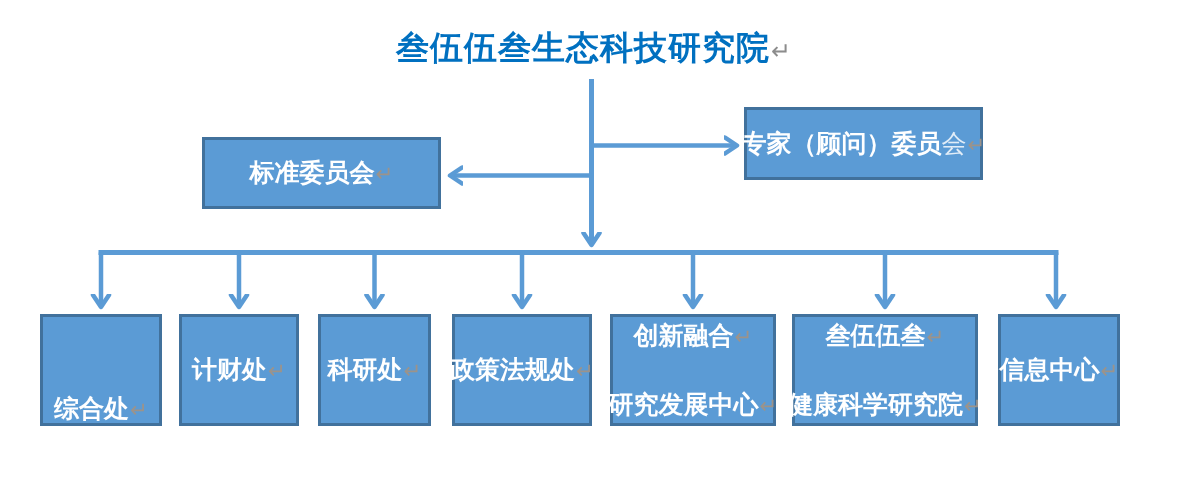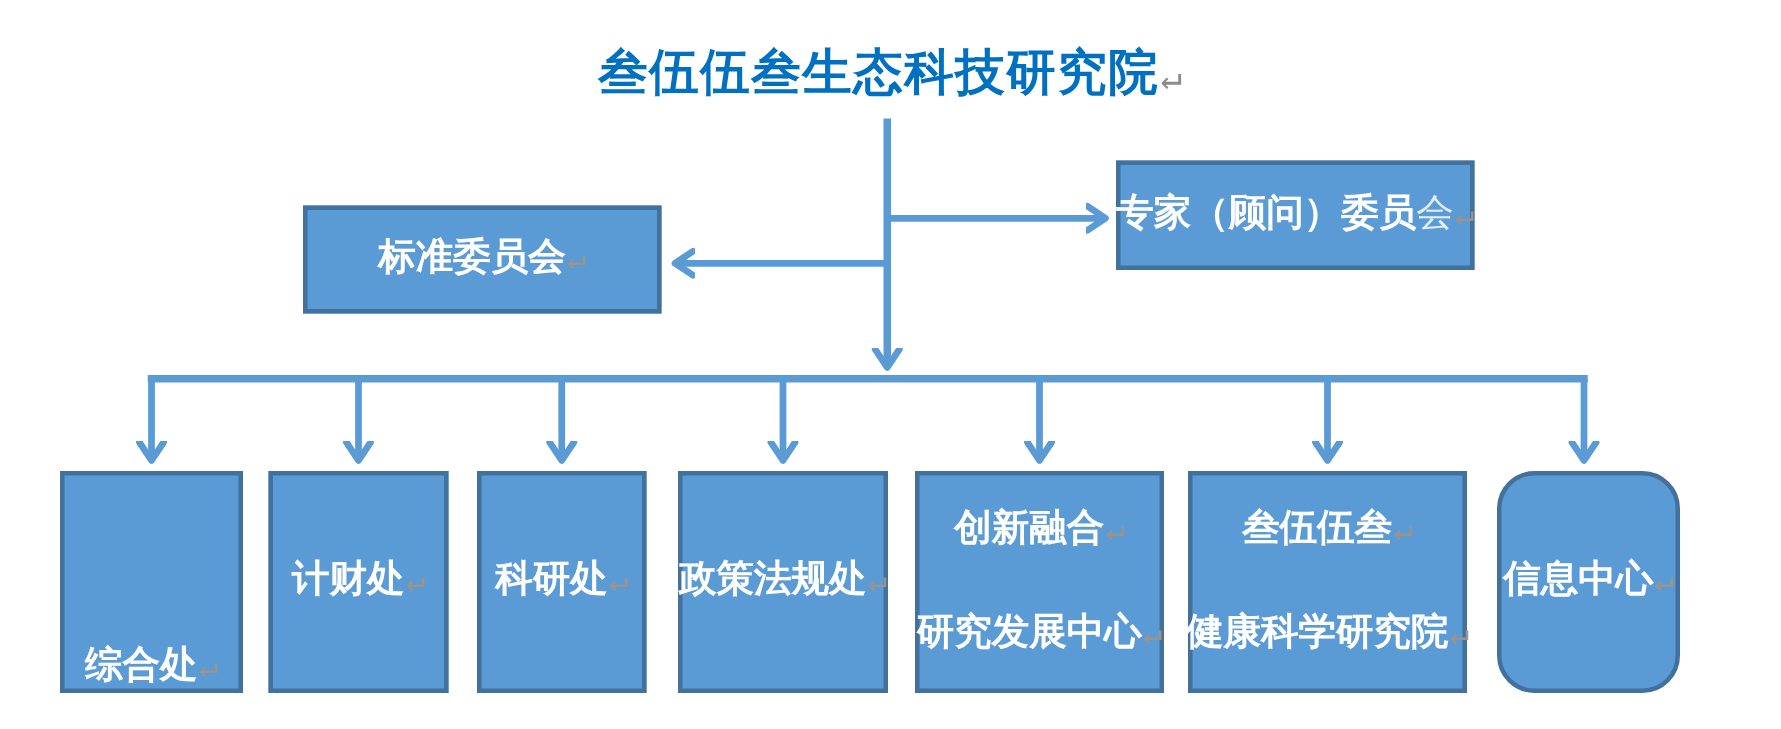--- a/index.html
+++ b/index.html
@@ -1,21 +1,21 @@
 <!DOCTYPE html>
 <html><head>
 <meta charset="utf-8">
 <style>
   html,body{margin:0;padding:0;background:#fff;}
   .canvas{
     position:relative;
     width:1187px;height:486px;
     background:#ffffff;
     overflow:hidden;
-    font-family:Liberation Mono, monospace;
+    font-family:Liberation Serif, serif;
   }
   .connectors{position:absolute;left:0;top:0;width:1187px;height:486px;}
   .org-title{
     position:absolute;top:26px;left:0;width:100%;
     text-align:center;
     font-size:33px;font-weight:700;color:#0070C0;
     letter-spacing:1px;white-space:nowrap;
   }
   .org-title .pmark{font-size:0.72em;letter-spacing:0;}
   .box{
@@ -28,29 +28,29 @@
   .pmark{
     color:#9C938A;font-weight:400;font-size:0.85em;
     margin-left:1px;
   }
   .org-title .pmark{color:#8C8C8C;}
   .thin-char{font-weight:400;color:rgba(255,255,255,0.82);}
   
   .box.standards{left:202px;top:137px;width:239px;height:72px;}
   .box.expert{left:744px;top:107px;width:239px;height:73px;}
   
-  .box.dept{top:314px;height:148px;}
+  .box.dept{top:314px;height:112px;}
   .box.two-line{gap:40px;}
   .d1{left:40px;width:122px;justify-content:flex-end;}
   .d2{left:179px;width:120px;}
   .d3{left:318px;width:113px;}
   .d4{left:452px;width:140px;text-align:center;}
   .d5{left:610px;width:166px;}
   .d6{left:792px;width:186px;}
-  .d7{left:998px;width:122px;border-radius:25px;}
+  .d7{left:998px;width:122px;}
 </style>
 </head>
 <body>
 
 <div class="canvas">
 
   <svg class="connectors" viewBox="0 0 1187 486" xmlns="http://www.w3.org/2000/svg">
     <defs>
       <marker id="ah" markerUnits="userSpaceOnUse" markerWidth="26" markerHeight="22" refX="12" refY="11" orient="auto">
         <path d="M1,3 L13,11 L1,19" fill="none" stroke="#5B9BD5" stroke-width="4.5" stroke-linecap="round" stroke-linejoin="round"></path>

